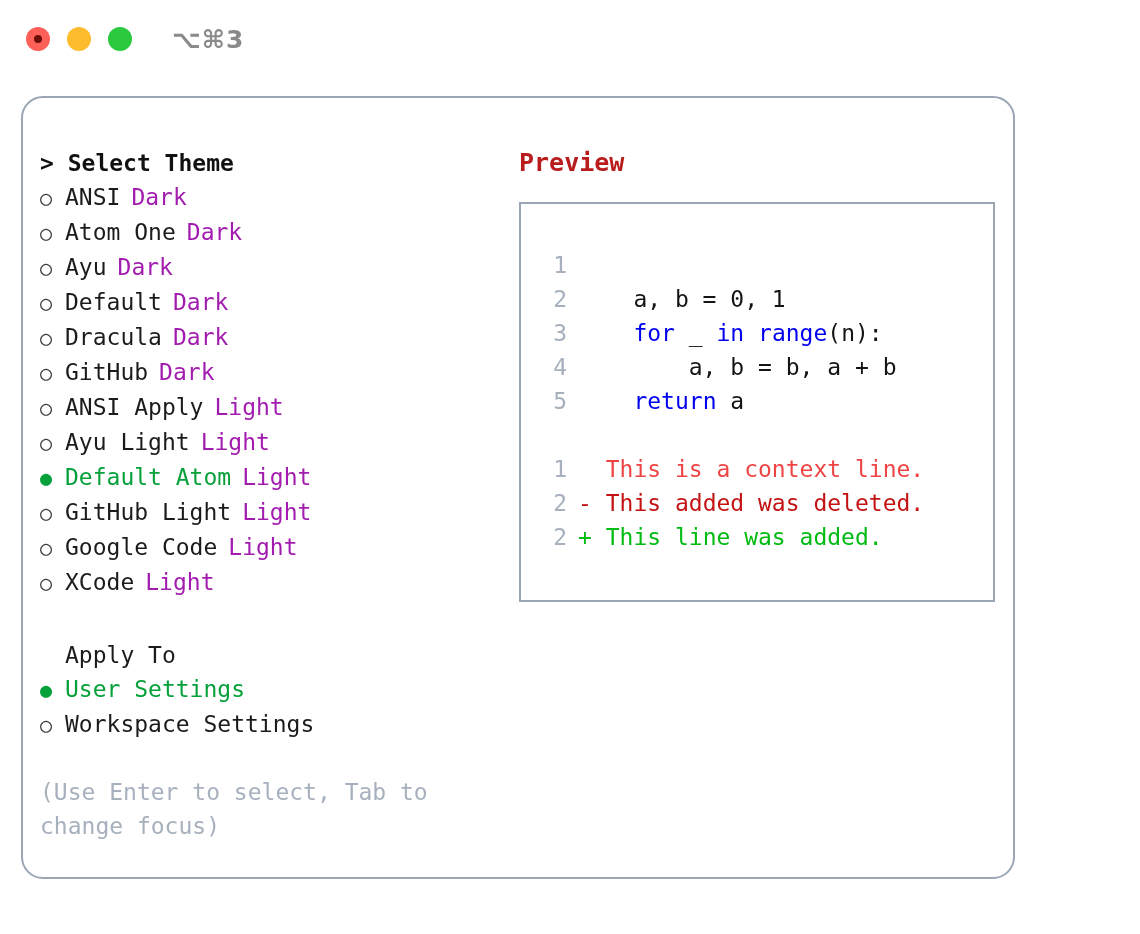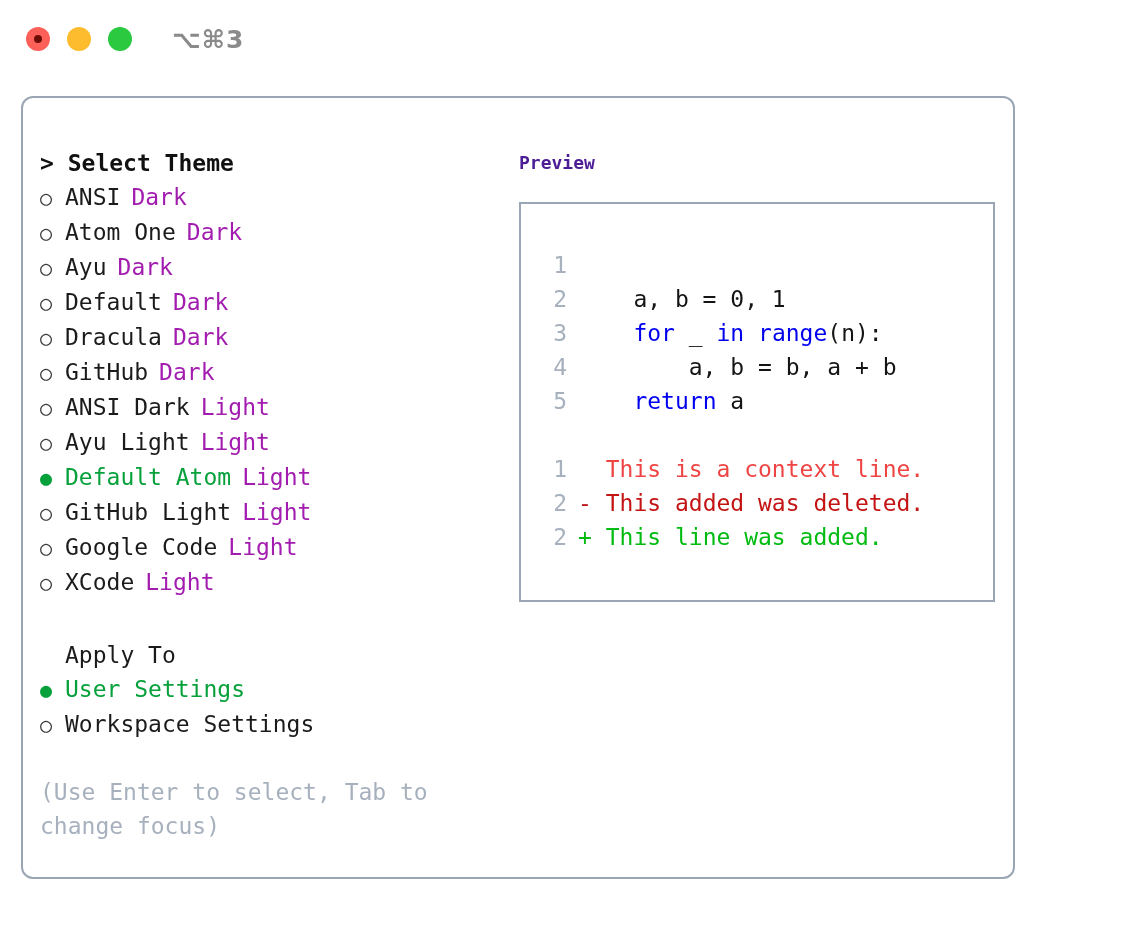--- a/index.html
+++ b/index.html
@@ -60,21 +60,21 @@
   }
 
   
   .panel {
     position: absolute;
     left: 21px;
     top: 96px;
     width: 994px;
     height: 783px;
     border: 2px solid #9aa6b4;
-    border-radius: 12px;
+    border-radius: 22px;
     background: #ffffff;
   }
 
   .panel-inner {
     position: absolute;
     left: 17px;
     top: 48px;
     right: 10px;
     bottom: 10px;
     display: flex;
@@ -134,22 +134,22 @@
     width: 410px;
     white-space: pre-wrap;
   }
 
   
   .right-col {
     flex: 1 1 auto;
     padding-left: 17px;
   }
   .preview-header {
-    font-size: 18px;
-    color: #4c1d95;
+    font-size: 25px;
+    color: #b91c1c;
     line-height: 34px;
     font-weight: bold;
     margin-bottom: 8px;
   }
   .preview-box {
     margin-top: 22px;
     width: 476px;
     height: 400px;
     border: 2px solid #9aa6b4;
     background: #ffffff;
@@ -201,21 +201,21 @@
 
       <div class="list-header">&gt; Select Theme</div>
 
       <div>
         <div class="opt"><span class="bullet">○</span><span class="name">ANSI</span><span class="variant">Dark</span></div>
         <div class="opt"><span class="bullet">○</span><span class="name">Atom One</span><span class="variant">Dark</span></div>
         <div class="opt"><span class="bullet">○</span><span class="name">Ayu</span><span class="variant">Dark</span></div>
         <div class="opt"><span class="bullet">○</span><span class="name">Default</span><span class="variant">Dark</span></div>
         <div class="opt"><span class="bullet">○</span><span class="name">Dracula</span><span class="variant">Dark</span></div>
         <div class="opt"><span class="bullet">○</span><span class="name">GitHub</span><span class="variant">Dark</span></div>
-        <div class="opt"><span class="bullet">○</span><span class="name">ANSI Dark</span><span class="variant">Light</span></div>
+        <div class="opt"><span class="bullet">○</span><span class="name">ANSI Apply</span><span class="variant">Light</span></div>
         <div class="opt"><span class="bullet">○</span><span class="name">Ayu Light</span><span class="variant">Light</span></div>
         <div class="opt selected"><span class="bullet">●</span><span class="name">Default Atom</span><span class="variant">Light</span></div>
         <div class="opt"><span class="bullet">○</span><span class="name">GitHub Light</span><span class="variant">Light</span></div>
         <div class="opt"><span class="bullet">○</span><span class="name">Google Code</span><span class="variant">Light</span></div>
         <div class="opt"><span class="bullet">○</span><span class="name">XCode</span><span class="variant">Light</span></div>
       </div>
 
       <div class="section-gap"></div>
 
       <div class="section-title">Apply To</div>

